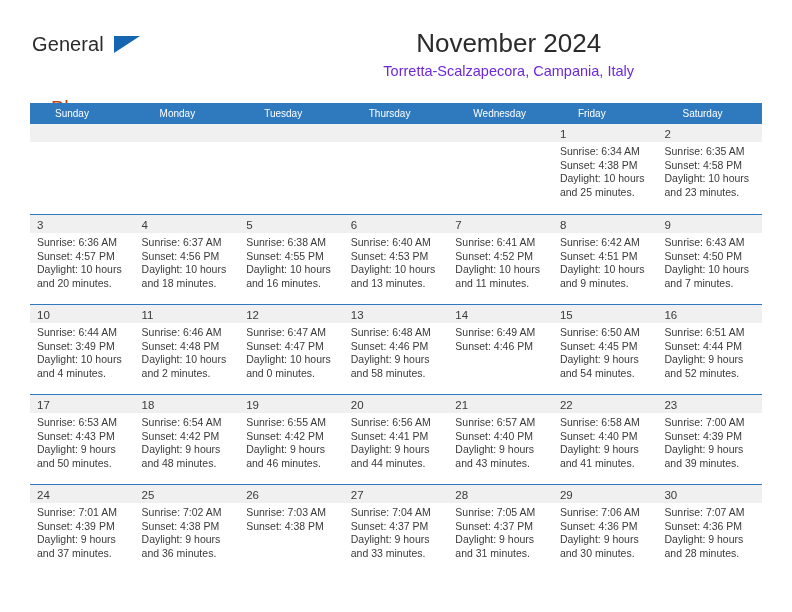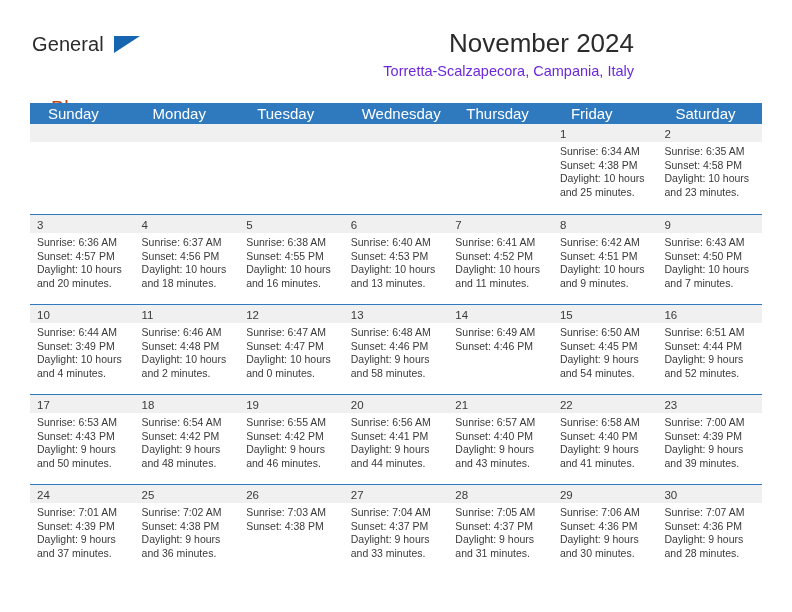--- a/index.html
+++ b/index.html
@@ -68,20 +68,21 @@
     position: absolute;
     right: 0;
     top: 0;
     text-align: right;
   }
   .cal-title {
     font-size: 26px;
     color: #2b2b2b;
     line-height: 1.18;
     white-space: nowrap;
+    text-align: center;
   }
   .cal-subtitle {
     margin-top: 4px;
     font-size: 14.5px;
     color: #6d28d9;
     line-height: 1.2;
     white-space: nowrap;
   }
 
   
@@ -92,23 +93,23 @@
     width: 732px;
   }
   .weekday-row {
     display: flex;
     background: #2f79bf;
     height: 21px;
   }
   .weekday {
     flex: 1 1 0;
     color: #ffffff;
-    font-size: 15px;
+    font-size: 10px;
     line-height: 21px;
-    padding-left: 18px;
+    padding-left: 25px;
     box-sizing: border-box;
     overflow: hidden;
     white-space: nowrap;
   }
 
   .week-row {
     display: flex;
     height: 90px;
     border-top: 1px solid #2f79bf;
     box-sizing: border-box;
@@ -164,22 +165,22 @@
       <div class="cal-title">November 2024</div>
       <div class="cal-subtitle">Torretta-Scalzapecora, Campania, Italy</div>
     </div>
   </div>
 
   <div class="calendar">
     <div class="weekday-row">
       <div class="weekday">Sunday</div>
       <div class="weekday">Monday</div>
       <div class="weekday">Tuesday</div>
+      <div class="weekday">Thursday</div>
       <div class="weekday">Wednesday</div>
-      <div class="weekday">Thursday</div>
       <div class="weekday">Friday</div>
       <div class="weekday">Saturday</div>
     </div>
     <div id="weeks-container">
         <div class="week-row">
           <div class="day-cell cell-empty">
             <div class="day-num-bar"><span class="day-num"></span></div>
           </div>
           <div class="day-cell cell-empty">
             <div class="day-num-bar"><span class="day-num"></span></div>

